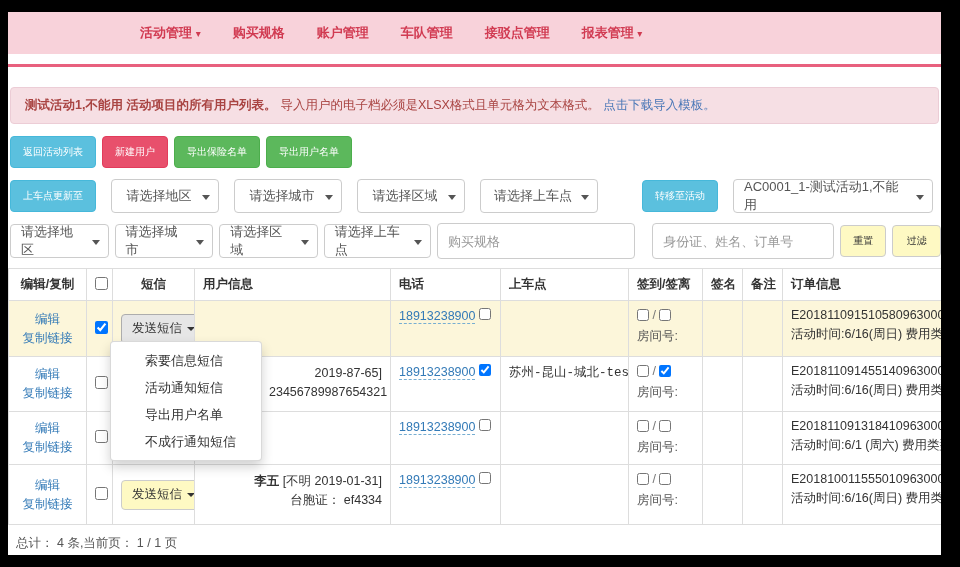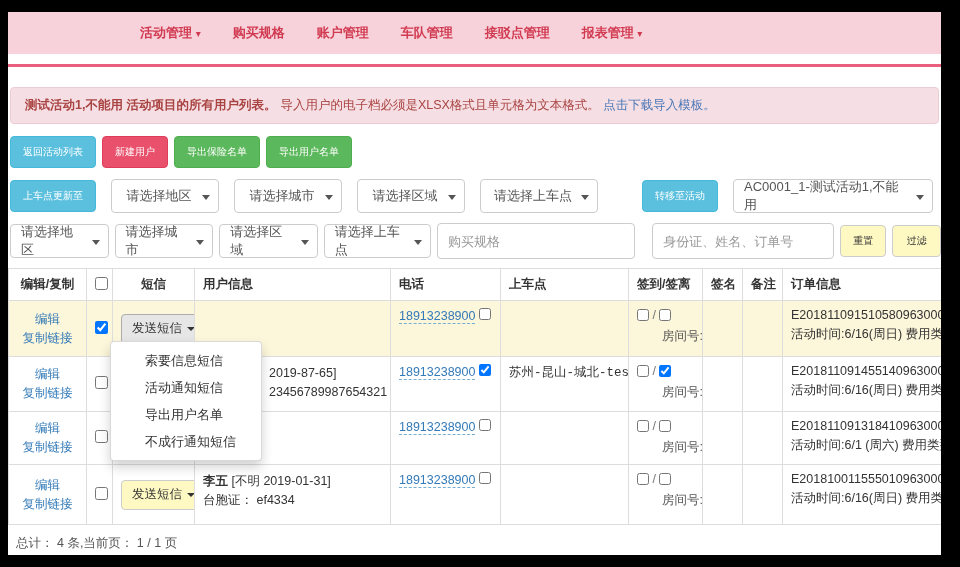--- a/index.html
+++ b/index.html
@@ -51,25 +51,25 @@
   .c-phone { width:110px; }
   .c-pick  { width:128px;font-family:Liberation Mono, monospace; }
   .c-ci    { width:74px; }
   .c-sign  { width:40px; }
   .c-note  { width:40px; }
   .c-order { width:280px; }
   tr.hl td { background:#fcf6da; }
   .r1 td { height:56px; } .r2 td { height:55px; } .r3 td { height:46px; } .r4 td { height:60px; }
   a.lnk { color:#337ab7; text-decoration:none; cursor:pointer; display:block; line-height:19px; }
   a.phone { color:#337ab7; text-decoration:none; border-bottom:1px dashed #77aed2; display:inline; line-height:17px; }
-  .uline { line-height:19px; }
+  .uline { line-height:19px;text-align:right; }
   .indent { padding-left:66px; }
   .ci-line { color:#777; }
   .ci-line input { vertical-align:-2px; }
-  .room { margin-top:6px; color:#555;margin-left:25px; }
+  .room { margin-top:6px; color:#555; }
   .order-meta { margin-top:4px; }
   .sms-btn { height:30px; padding:0 10px; font-size:12.5px; }
   .caret-ico { display:inline-block; width:0; height:0; border-left:4px solid transparent; border-right:4px solid transparent; border-top:4px solid #333; margin-left:5px; }
   input[type=checkbox] { cursor:pointer; }
   .mini { width:12px; height:12px; }
 
   
   .dd-menu { position:absolute; left:102px; top:329px; width:152px; background:#fff; border:1px solid rgba(0,0,0,.15); border-radius:4px; box-shadow:0 6px 12px rgba(0,0,0,.18); padding:5px 16px; z-index:50; }
   .dd-item { font-size:13px; color:#333; padding:4px 18px; line-height:19px; cursor:pointer; white-space:nowrap; }
 

